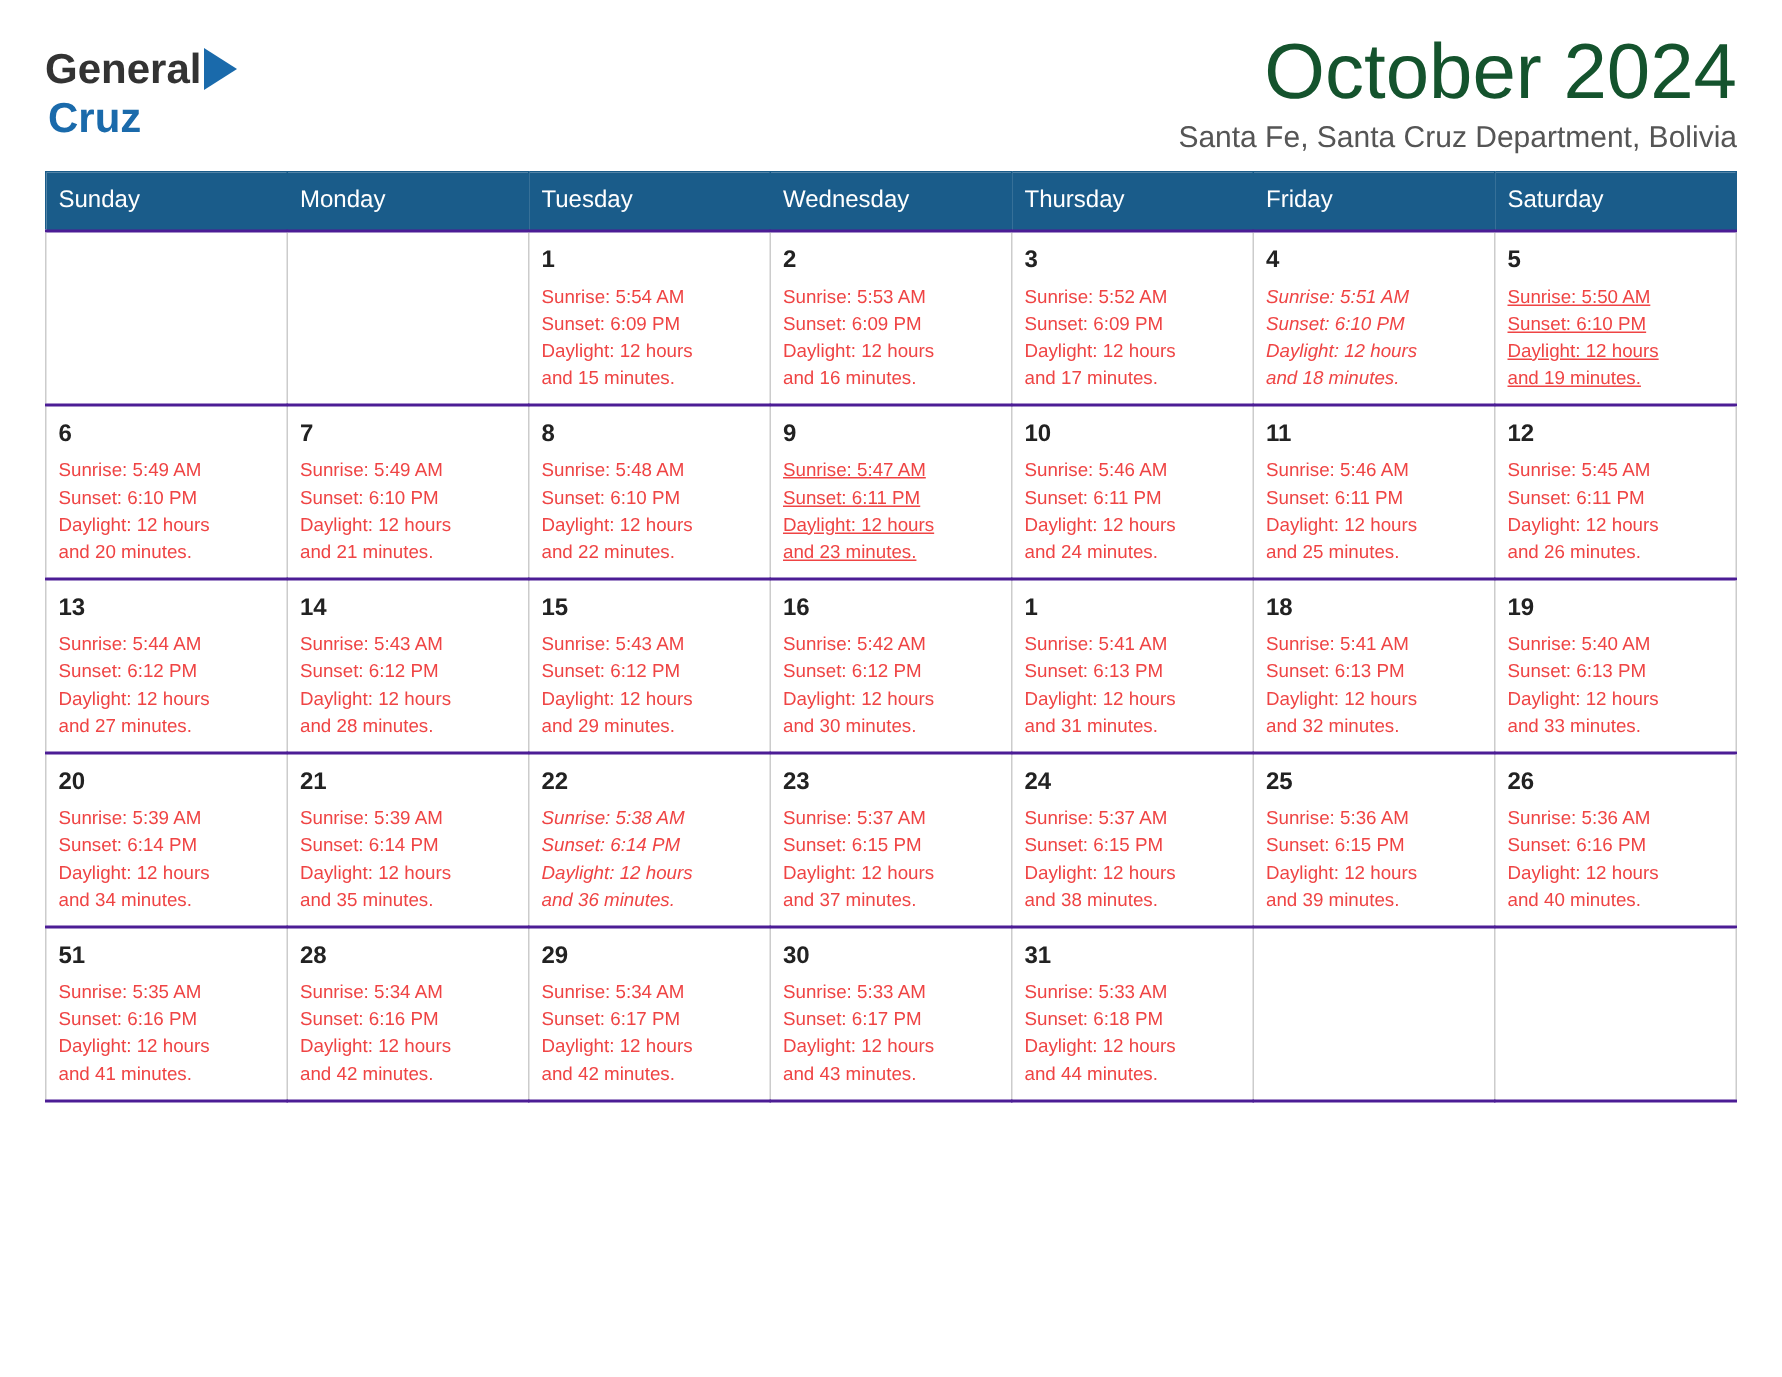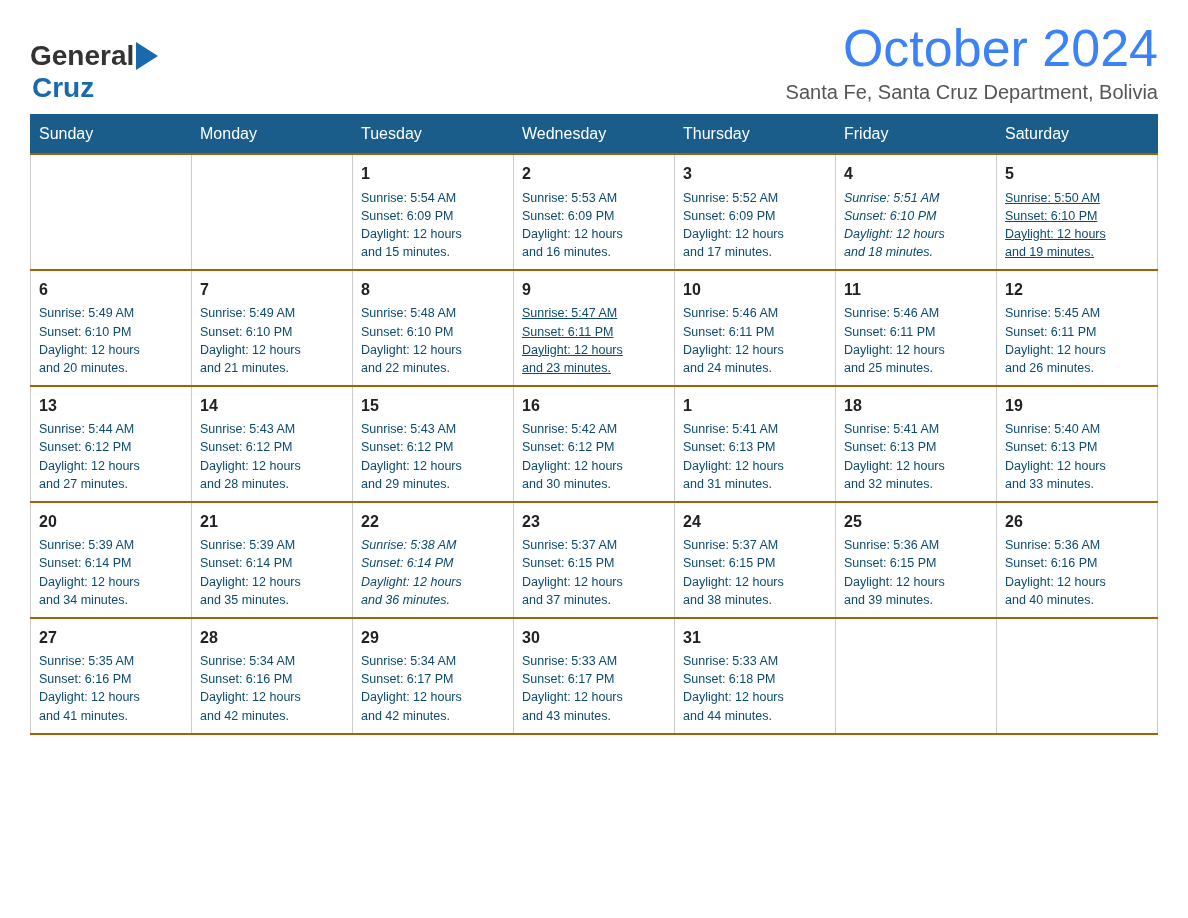--- a/index.html
+++ b/index.html
@@ -6,30 +6,30 @@
     body {
       font-family: Arial, sans-serif;
       background: #fff;
       width: 1188px;
       min-height: 918px;
       padding: 20px 30px;
     }
     .header-area {
       display: flex;
       justify-content: space-between;
-      align-items: flex-end;
+      align-items: center;
       margin-bottom: 10px;
     }
     .title-area {
       text-align: right;
     }
     .month-title {
       font-size: 52px;
       font-weight: normal;
-      color: #3b82f6;
+      color: #14532d;
       line-height: 1.1;
     }
     .location-title {
       font-size: 20px;
       color: #555;
       margin-top: 4px;
     }
     .calendar-table {
       width: 100%;
       border-collapse: collapse;
@@ -48,32 +48,32 @@
       vertical-align: top;
       padding: 8px 8px;
       border: 1px solid #ccc;
       width: 14.28%;
       min-height: 110px;
       font-size: 13px;
       color: #333;
       line-height: 1.4;
     }
     .calendar-table tr {
-      border-bottom: 2px solid #a16207;
+      border-bottom: 2px solid #4c1d95;
     }
     .day-number {
       font-size: 16px;
       font-weight: bold;
       color: #222;
       display: block;
       margin-bottom: 3px;
     }
     .day-info {
       font-size: 12.5px;
-      color: #0c4a6e;
+      color: #ef4444;
       line-height: 1.45;
     }
     .empty-cell {
       background: #fff;
     }
     .logo-wrapper {
       display: flex;
       flex-direction: column;
       align-items: flex-start;
     }
@@ -305,21 +305,21 @@
         <td>
           <span class="day-number">26</span>
           <div class="day-info" style="white-space: pre-line;">Sunrise: 5:36 AM
 Sunset: 6:16 PM
 Daylight: 12 hours
 and 40 minutes.</div>
         </td>
       </tr>
       <tr>
         <td>
-          <span class="day-number">27</span>
+          <span class="day-number">51</span>
           <div class="day-info" style="white-space: pre-line;">Sunrise: 5:35 AM
 Sunset: 6:16 PM
 Daylight: 12 hours
 and 41 minutes.</div>
         </td>
         <td>
           <span class="day-number">28</span>
           <div class="day-info" style="white-space: pre-line;">Sunrise: 5:34 AM
 Sunset: 6:16 PM
 Daylight: 12 hours

